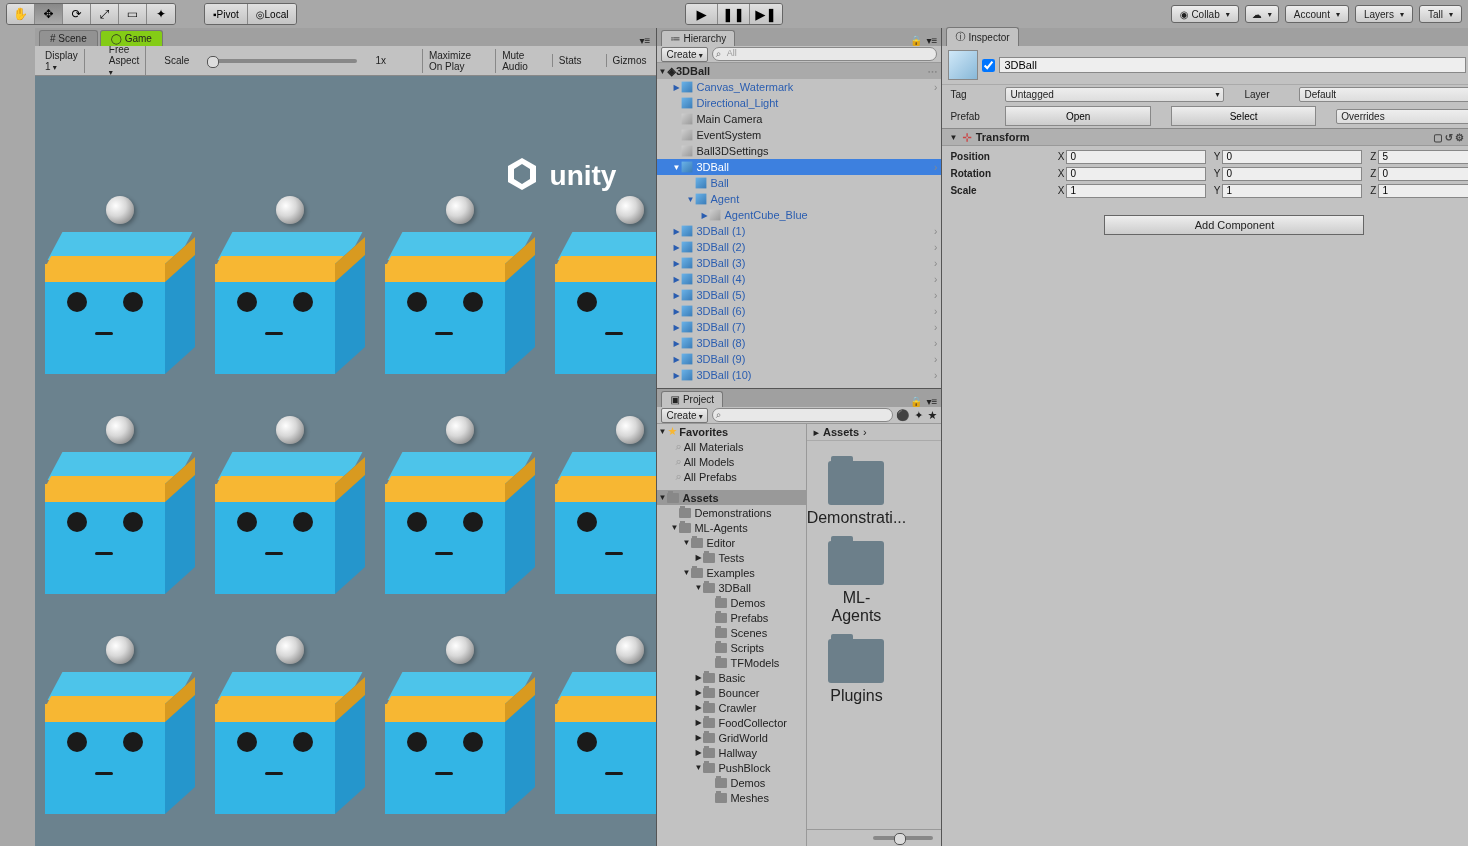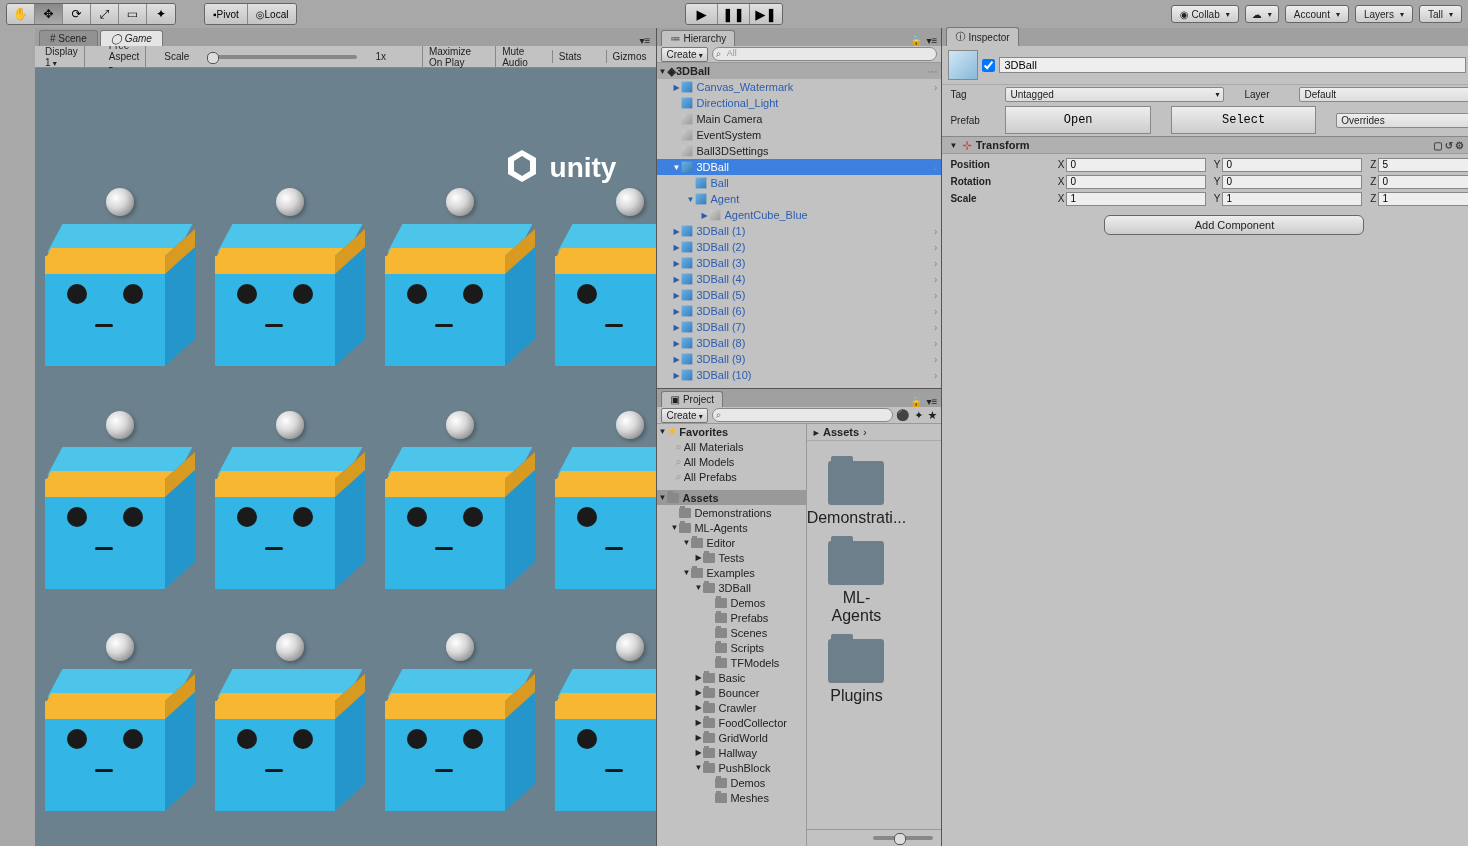--- a/index.html
+++ b/index.html
@@ -19,23 +19,23 @@
 .drop-btn::after{content:"▾"; font-size:8px; margin-left:3px;}
 
 
 .main { display:flex; height:calc(100% - 28px);padding-left:35px; }
 
 
 .game-panel { width:814px; display:flex; flex-direction:column; border-right:1px solid #555; }
 .tabs { height:18px; background:#a0a0a0; display:flex; align-items:flex-end; padding-left:4px; position:relative;}
 .tab { padding:2px 10px; background:#a8a8a8; border:1px solid #777; border-bottom:none; border-radius:3px 3px 0 0; margin-right:2px; font-size:10px; cursor:pointer;}
 .tab.inactive { background:#929292; }
-.tab.active { background:#e5e5e5;font-style:italic; }
+.tab.active { background:#84cc16; }
 .tab-lock { position:absolute; right:6px; font-size:10px;}
-.game-bar { height:22px; background:#c2c2c2; display:flex; align-items:center; gap:18px; padding:0 4px; font-size:10px; border-bottom:1px solid #888;}
+.game-bar { height:30px; background:#c2c2c2; display:flex; align-items:center; gap:18px; padding:0 4px; font-size:10px; border-bottom:1px solid #888;}
 .gb-drop { padding:1px 6px; border-right:1px solid #888; cursor:pointer;}
 .gb-drop::after{content:" ▾"; font-size:8px;}
 .gb-slider { flex:0 0 150px; height:4px; background:#888; border-radius:2px; position:relative;}
 .gb-slider::before{content:""; position:absolute; left:0; top:-3px; width:10px; height:10px; background:#ddd; border:1px solid #555; border-radius:5px;}
 .gb-opt { padding:1px 6px; border-left:1px solid #888; cursor:pointer;}
 .gb-spacer { flex:1;}
 .viewport { flex:1; background:#6b828e; position:relative; overflow:hidden;}
 .watermark { position:absolute; right:40px; top:80px; color:#fff; font-size:28px; font-weight:bold; display:flex; align-items:center; gap:8px;}
 .watermark svg { width:40px; height:40px; }
 .cube-grid { position:absolute; inset:0; display:grid; grid-template-columns:repeat(4,1fr); grid-template-rows:repeat(3,1fr); padding:120px 10px 10px; gap:20px;}
@@ -102,28 +102,28 @@
 
 .inspector { flex:1; background:#c2c2c2; display:flex; flex-direction:column;}
 .insp-body { flex:1; overflow-y:auto;}
 .insp-head { display:flex; align-items:center; padding:4px 6px; gap:4px; border-bottom:1px solid #aaa;}
 .go-icon{width:30px; height:30px; background:linear-gradient(135deg,#d0e8f8,#88b8d8); border:1px solid #888;}
 .go-name{flex:1; height:16px; background:#eee; border:1px solid #888; padding:0 4px; font-size:11px;}
 .insp-row { display:flex; align-items:center; padding:2px 8px; gap:20px; font-size:10px;justify-content:flex-end;}
 .insp-label{width:35px;}
 .insp-drop{flex:1; height:15px; background:linear-gradient(#eee,#ddd); border:1px solid #888; border-radius:2px; padding:0 4px; display:flex; align-items:center; justify-content:space-between; font-size:10px;}
 .insp-drop::after{content:"▾"; font-size:8px;}
-.prefab-btn{flex:1; height:28px; background:linear-gradient(#eee,#ccc); border:1px solid #888; font-size:12px;font-family:Liberation Mono, monospace;}
+.prefab-btn{flex:1; height:20px; background:linear-gradient(#eee,#ccc); border:1px solid #888; font-size:10px;}
 .comp-head{height:18px; background:#b0b0b0; display:flex; align-items:center; padding:0 6px; gap:4px; font-size:11px; font-weight:bold; border-top:1px solid #888; border-bottom:1px solid #999;}
 .comp-body{padding:2px 8px;}
 .vec-row{display:flex; align-items:center; height:17px; gap:2px; font-size:10px;}
 .vec-label{width:100px; font-weight:bold;}
 .vec-ax{width:12px; text-align:right;}
 .vec-in{flex:1; height:14px; background:#eee; border:1px solid #888; padding:0 3px; font-size:10px;}
-.add-comp{margin:6px auto; width:260px; height:20px; background:linear-gradient(#eee,#ccc); border:1px solid #666; border-radius:6px; display:flex; align-items:center; justify-content:center; font-size:11px; cursor:pointer;}
+.add-comp{margin:14px auto; width:260px; height:20px; background:linear-gradient(#eee,#ccc); border:1px solid #666; border-radius:0; display:flex; align-items:center; justify-content:center; font-size:11px; cursor:pointer;}
 .gear-icons{position:absolute; right:4px; display:flex; gap:2px; font-size:10px; color:#444;}
 
 
 ::-webkit-scrollbar{width:14px; height:14px;}
 ::-webkit-scrollbar-track{background:#b0b0b0;}
 ::-webkit-scrollbar-thumb{background:#888; border:1px solid #666; border-radius:2px;}
 </style>
 </head>
 <body>
 

